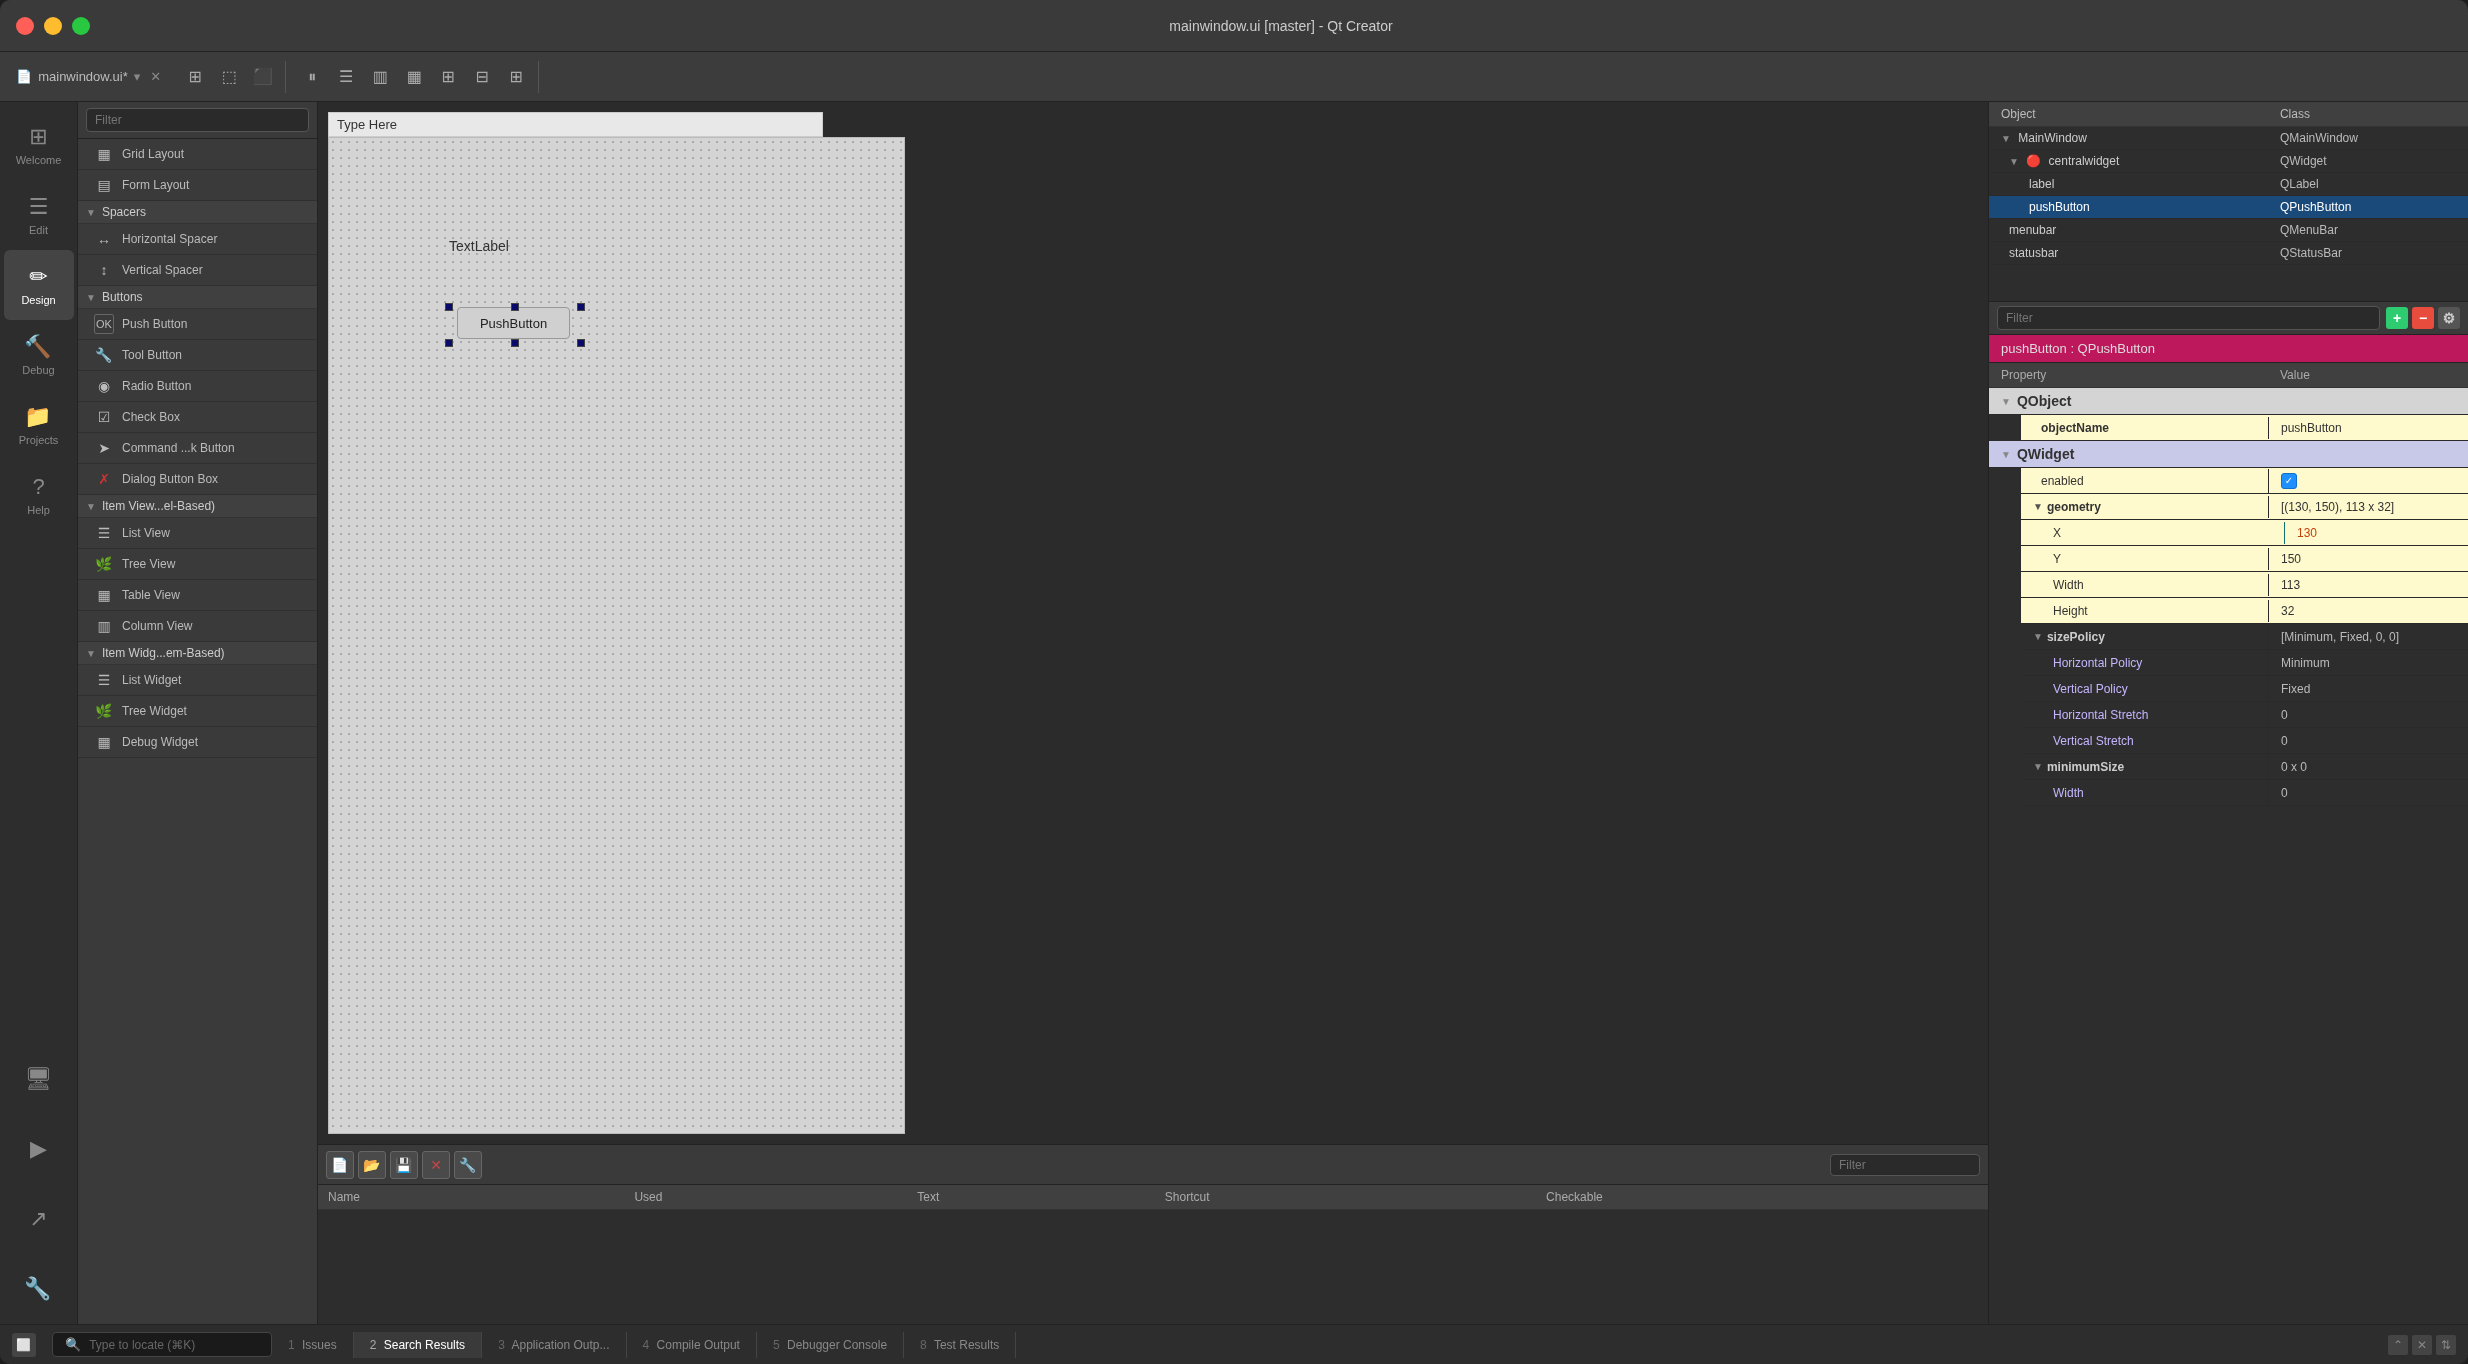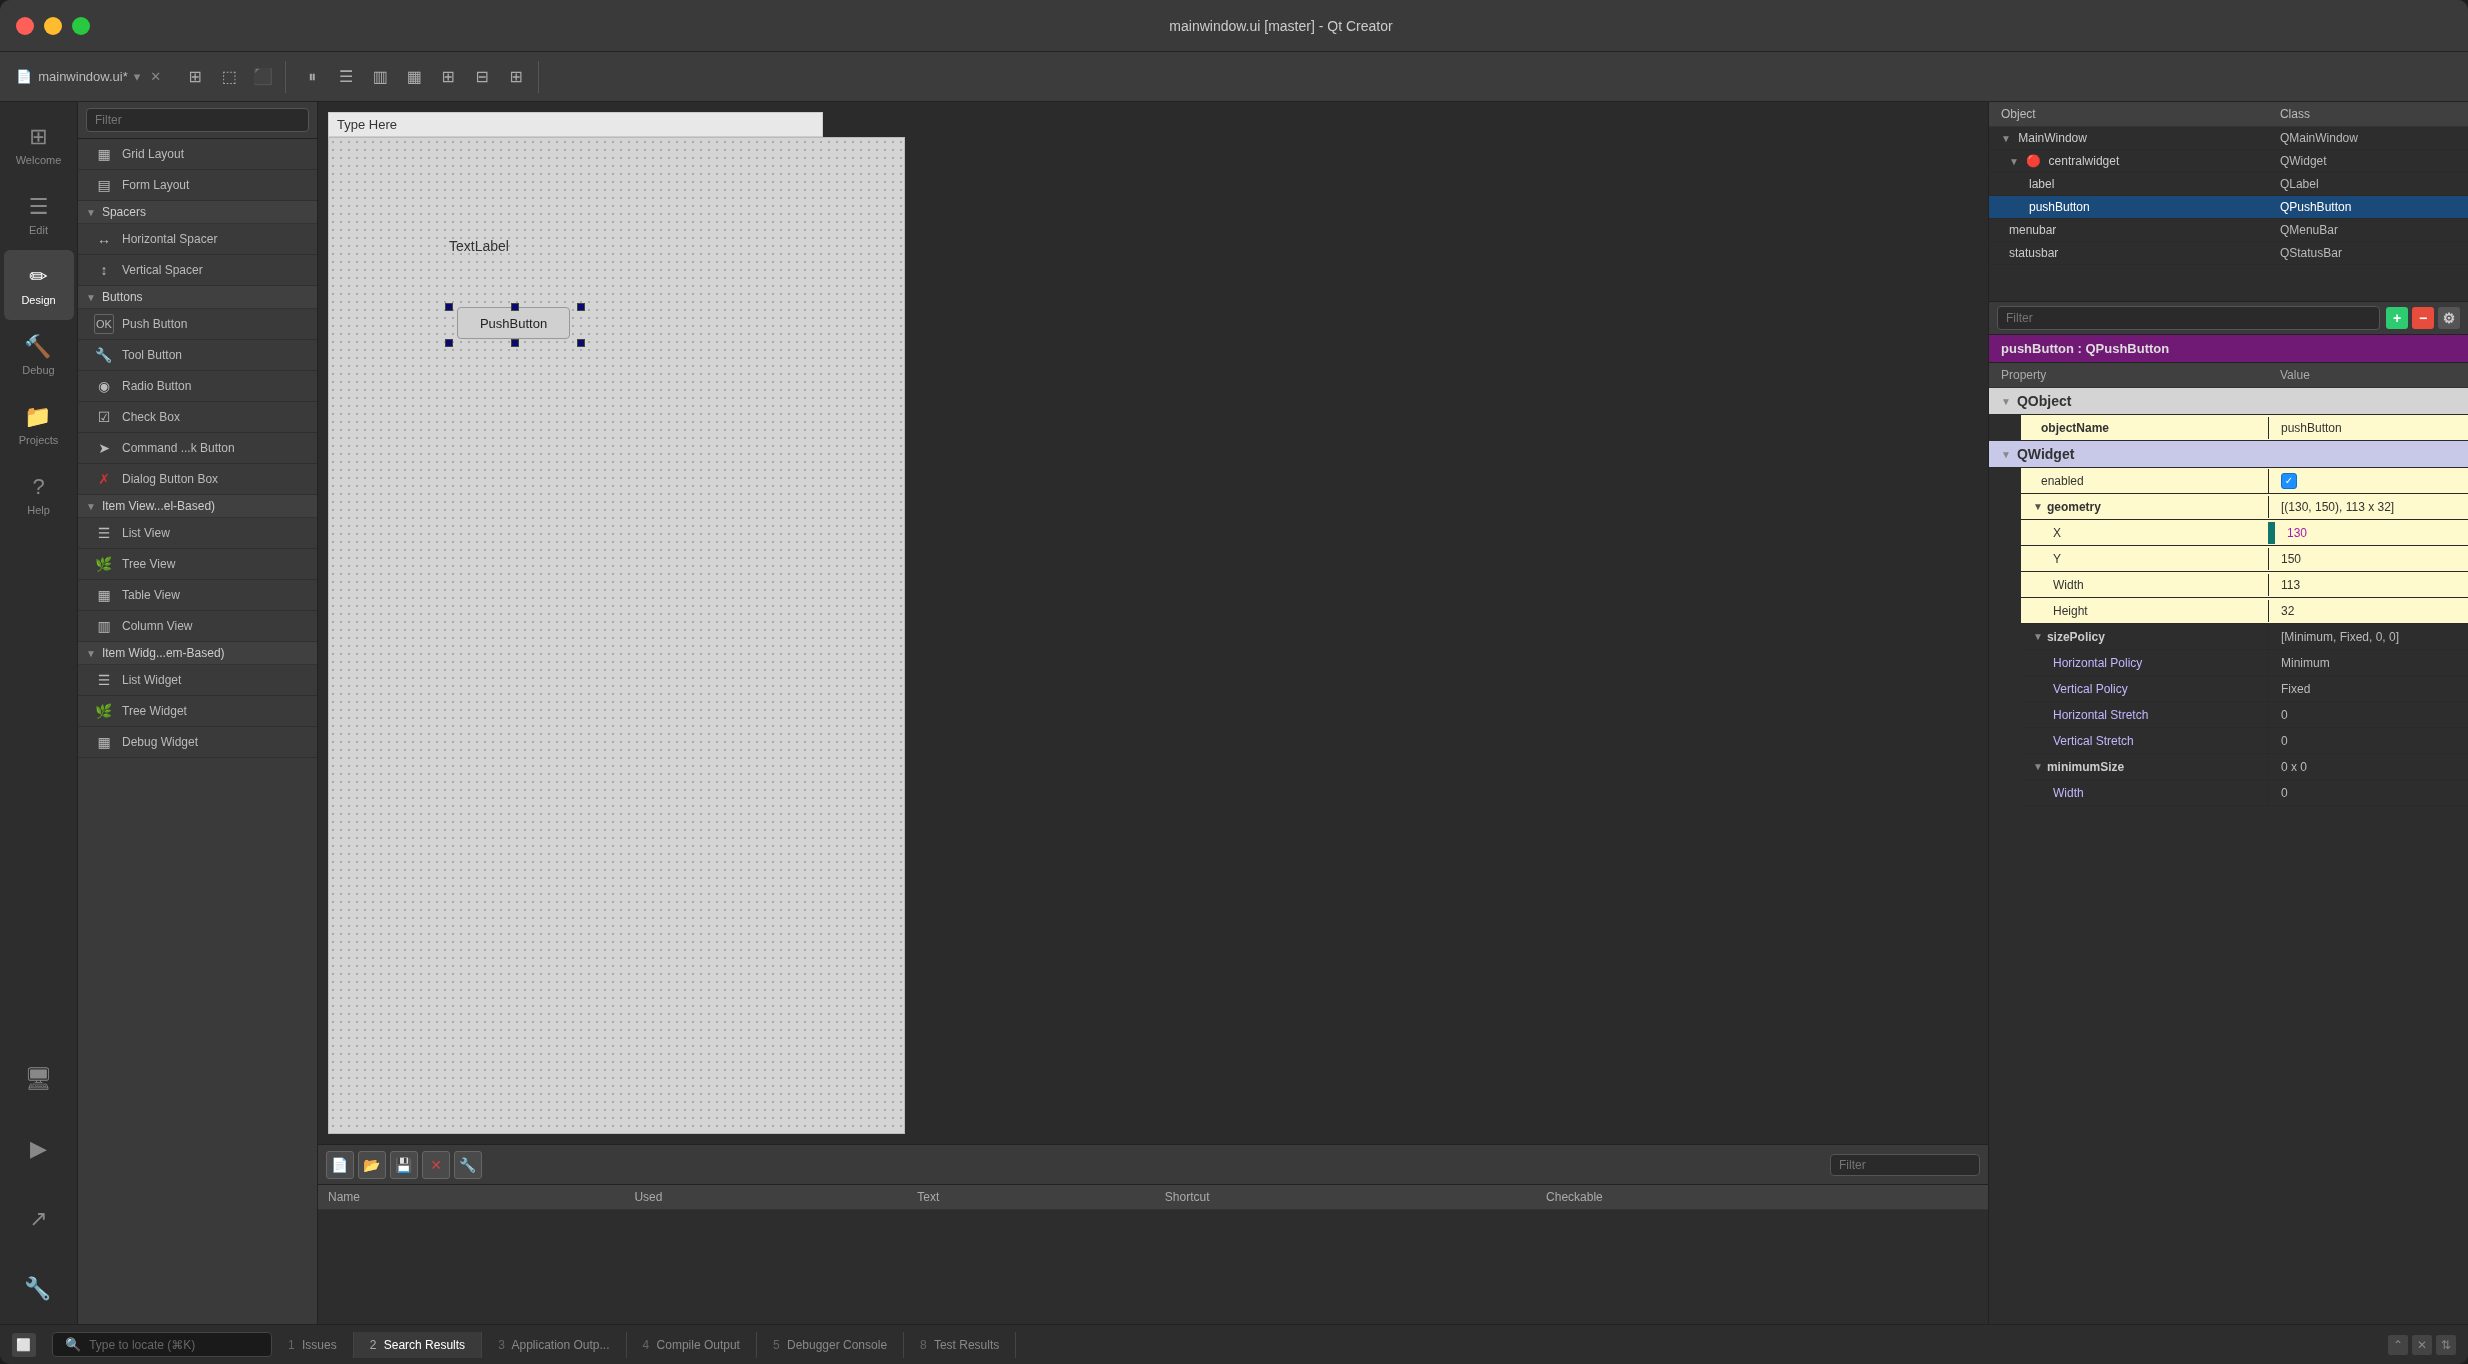--- a/index.html
+++ b/index.html
@@ -463,23 +463,23 @@
       justify-content: center;
       font-size: 14px;
       font-weight: bold;
     }
     .prop-icon-btn.green { background: #2ecc71; color: #fff; }
     .prop-icon-btn.red { background: #e74c3c; color: #fff; }
     .prop-icon-btn.gear { background: #555; color: #ccc; }
 
     .prop-title-bar {
       padding: 6px 12px;
-      background: #701a75;
+      background: #be185d;
       font-size: 13px;
-      font-weight: bold;
+      font-weight: normal;
       color: #ddd;
       border-bottom: 1px solid #222;
       flex-shrink: 0;
     }
 
     .prop-col-headers {
       display: flex;
       background: #404040;
       border-bottom: 1px solid #333;
       flex-shrink: 0;
@@ -990,21 +990,21 @@
         <div class="prop-row" style="background:#fffacd;">
           <div class="prop-name bold" style="color:#333; font-weight:bold; flex:1; padding:4px 12px 4px 12px; display:flex; align-items:center; gap:4px;">
             <span style="font-size:10px; color:#555;">▼</span>
             <span>geometry</span>
           </div>
           <div class="prop-value" style="color:#333; width:200px; padding:4px 12px; border-left:1px solid #2a2a2a;">[(130, 150), 113 x 32]</div>
         </div>
 
         <div class="prop-row" style="background:#fffacd;">
           <div class="prop-name" style="color:#333; flex:1; padding:4px 12px 4px 32px;">X</div>
-          <div class="prop-value" style="color:#a21caf; width:200px; padding:4px 12px; border-left:7px solid #0f766e;">130</div>
+          <div class="prop-value" style="color:#c2410c; width:184px; padding:4px 12px; border-left:1px solid #0f766e;">130</div>
         </div>
 
         <div class="prop-row" style="background:#fffacd;">
           <div class="prop-name" style="color:#333; flex:1; padding:4px 12px 4px 32px;">Y</div>
           <div class="prop-value" style="color:#333; width:200px; padding:4px 12px; border-left:1px solid #2a2a2a;">150</div>
         </div>
 
         <div class="prop-row" style="background:#fffacd;">
           <div class="prop-name" style="color:#333; flex:1; padding:4px 12px 4px 32px;">Width</div>
           <div class="prop-value" style="color:#333; width:200px; padding:4px 12px; border-left:1px solid #2a2a2a;">113</div>

